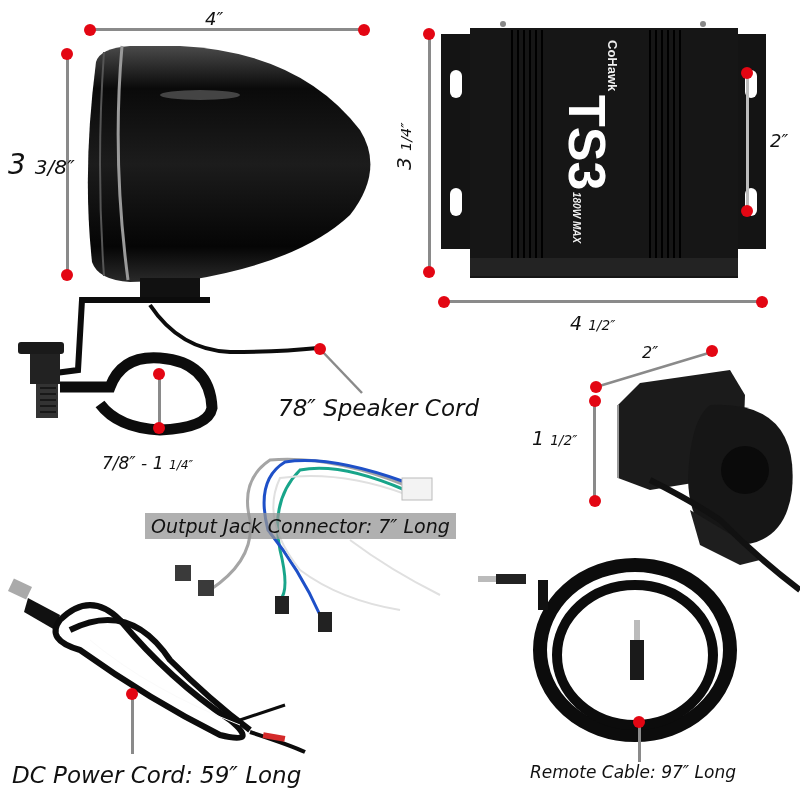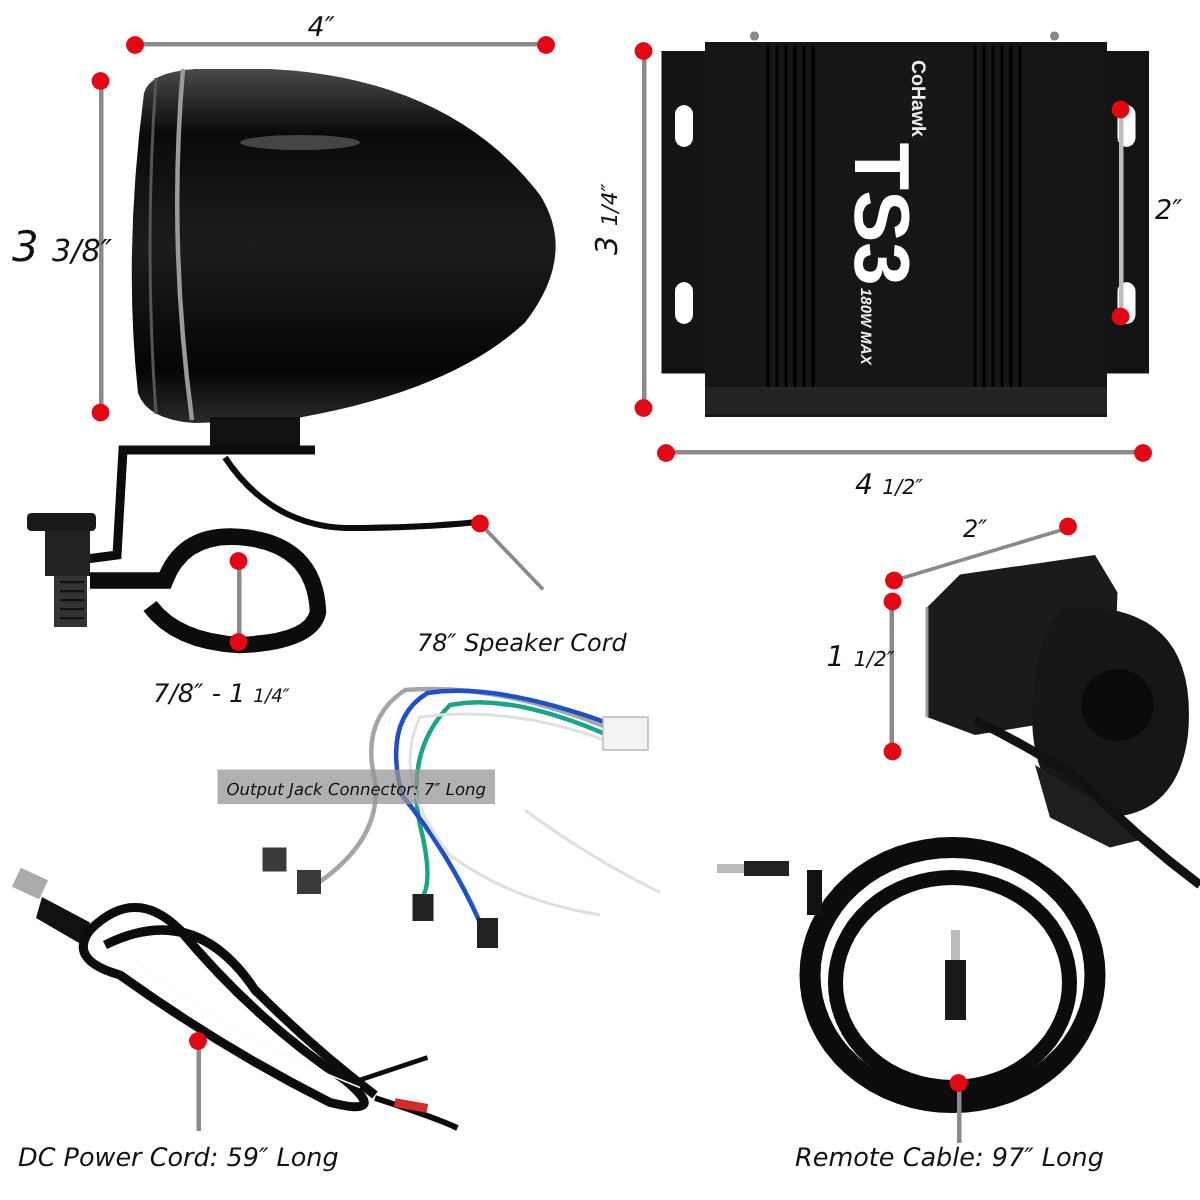--- a/index.html
+++ b/index.html
@@ -64,21 +64,21 @@
   <div class="dot" style="left:153px;top:422px;"></div>
   <div class="label" style="left:102px;top:453px;font-size:17px;">
     <span>7/8″ - 1</span>
     <span class="frac">1/4″</span>
   </div>
 
   <svg style="left:0;top:0;" width="800" height="800">
     <line x1="320" y1="349" x2="362" y2="393" stroke="#8a8a8a" stroke-width="2.5"></line>
   </svg>
   <div class="dot" style="left:314px;top:343px;"></div>
-  <div class="label" style="left:278px;top:395px;font-size:16px;margin-top:24px;">78″ Speaker Cord</div>
+  <div class="label" style="left:278px;top:395px;font-size:23px;">78″ Speaker Cord</div>
 </div>
 
 <div>
 
   <div class="line" style="left:428px;top:35px;width:3px;height:238px;"></div>
   <div class="dot" style="left:423px;top:28px;"></div>
   <div class="dot" style="left:423px;top:266px;"></div>
   <div class="label" style="left:392px;top:100px;font-size:20px;transform:rotate(-90deg);transform-origin:left top;top:170px;">
     <span>3</span>
     <span class="frac">1/4″</span>
@@ -136,21 +136,21 @@
   <svg style="left:0;top:0;" width="800" height="800">
     <line x1="596" y1="387" x2="712" y2="352" stroke="#8a8a8a" stroke-width="2.5"></line>
   </svg>
   <div class="dot" style="left:590px;top:381px;"></div>
   <div class="dot" style="left:706px;top:345px;"></div>
   <div class="label" style="left:642px;top:343px;font-size:16px;">2″</div>
 
   <div class="line" style="left:593px;top:402px;width:3px;height:100px;"></div>
   <div class="dot" style="left:589px;top:395px;"></div>
   <div class="dot" style="left:589px;top:495px;"></div>
-  <div class="label" style="left:532px;top:427px;font-size:19px;margin-left:19px;">
+  <div class="label" style="left:532px;top:427px;font-size:19px;">
     <span>1</span>
     <span class="frac">1/2″</span>
   </div>
 
   <svg style="left:0;top:0;" width="800" height="800">
     <path d="M618,405 L640,383 L730,370 L745,395 L742,475 L650,490 L618,478 Z" fill="#1b1b1b"></path>
     <path d="M618,405 L618,478" stroke="#999" stroke-width="2"></path>
     <path d="M710,405 Q800,400 792,490 Q785,545 735,545 Q690,540 688,480 Q690,420 710,405 Z" fill="#161616"></path>
     <circle cx="745" cy="470" r="24" fill="#0a0a0a"></circle>
     <path d="M690,510 L740,540 L760,560 L740,565 L700,545 Z" fill="#1e1e1e"></path>
@@ -165,38 +165,38 @@
     <path d="M405,482 Q330,455 285,462 Q255,480 268,530 Q300,570 320,615" stroke="#1e50c8" stroke-width="3" fill="none"></path>
     <path d="M405,494 Q340,470 280,478 Q260,520 300,570 Q340,600 400,610" stroke="#e0e0e0" stroke-width="2" fill="none"></path>
     <path d="M350,540 Q390,570 440,595" stroke="#e0e0e0" stroke-width="2" fill="none"></path>
     <rect x="402" y="478" width="30" height="22" fill="#f3f3f3" stroke="#bbb"></rect>
     <rect x="175" y="565" width="16" height="16" fill="#3a3a3a"></rect>
     <rect x="198" y="580" width="16" height="16" fill="#3a3a3a"></rect>
     <rect x="275" y="596" width="14" height="18" fill="#222"></rect>
     <rect x="318" y="612" width="14" height="20" fill="#222"></rect>
   </svg>
   <div class="banner" style="left:145px;top:513px;">
-    <span class="label" style="position:static;font-size:11px;">Output Jack Connector: 7″ Long</span>
+    <span class="label" style="position:static;font-size:19px;">Output Jack Connector: 7″ Long</span>
   </div>
 </div>
 
 <div>
   <svg style="left:0;top:0;" width="800" height="800">
     <rect x="10" y="582" width="20" height="14" fill="#aaa" transform="rotate(25 20 589)"></rect>
     <path d="M28,598 L60,615 L55,630 L24,612 Z" fill="#111"></path>
     <path d="M60,620 Q90,590 120,620 Q170,680 230,720 Q260,745 220,735 Q150,700 80,650 Q45,640 60,620 Z" stroke="#0c0c0c" stroke-width="6" fill="none"></path>
     <path d="M70,630 Q130,600 170,660 Q210,700 250,730" stroke="#0c0c0c" stroke-width="6" fill="none"></path>
     <path d="M90,640 Q150,690 240,725" stroke="#fafafa" stroke-width="1" fill="none"></path>
     <path d="M250,732 Q290,745 305,752" stroke="#0c0c0c" stroke-width="4" fill="none"></path>
     <path d="M240,720 L285,705" stroke="#0c0c0c" stroke-width="3" fill="none"></path>
     <rect x="263" y="734" width="22" height="6" fill="#d42a2a" transform="rotate(10 274 737)"></rect>
   </svg>
   <div class="line" style="left:131px;top:694px;width:3px;height:60px;"></div>
   <div class="dot" style="left:126px;top:688px;"></div>
-  <div class="label" style="left:12px;top:762px;font-size:17px;">DC Power Cord: 59″ Long</div>
+  <div class="label" style="left:12px;top:762px;font-size:23px;">DC Power Cord: 59″ Long</div>
 </div>
 
 <div>
   <svg style="left:0;top:0;" width="800" height="800">
     <ellipse cx="635" cy="650" rx="95" ry="85" stroke="#0c0c0c" stroke-width="14" fill="none"></ellipse>
     <ellipse cx="635" cy="655" rx="78" ry="70" stroke="#0c0c0c" stroke-width="10" fill="none"></ellipse>
     <rect x="478" y="576" width="20" height="6" fill="#bbb"></rect>
     <rect x="496" y="574" width="30" height="10" fill="#222"></rect>
     <rect x="538" y="580" width="10" height="30" fill="#111"></rect>
     <rect x="634" y="620" width="6" height="22" fill="#bbb"></rect>

